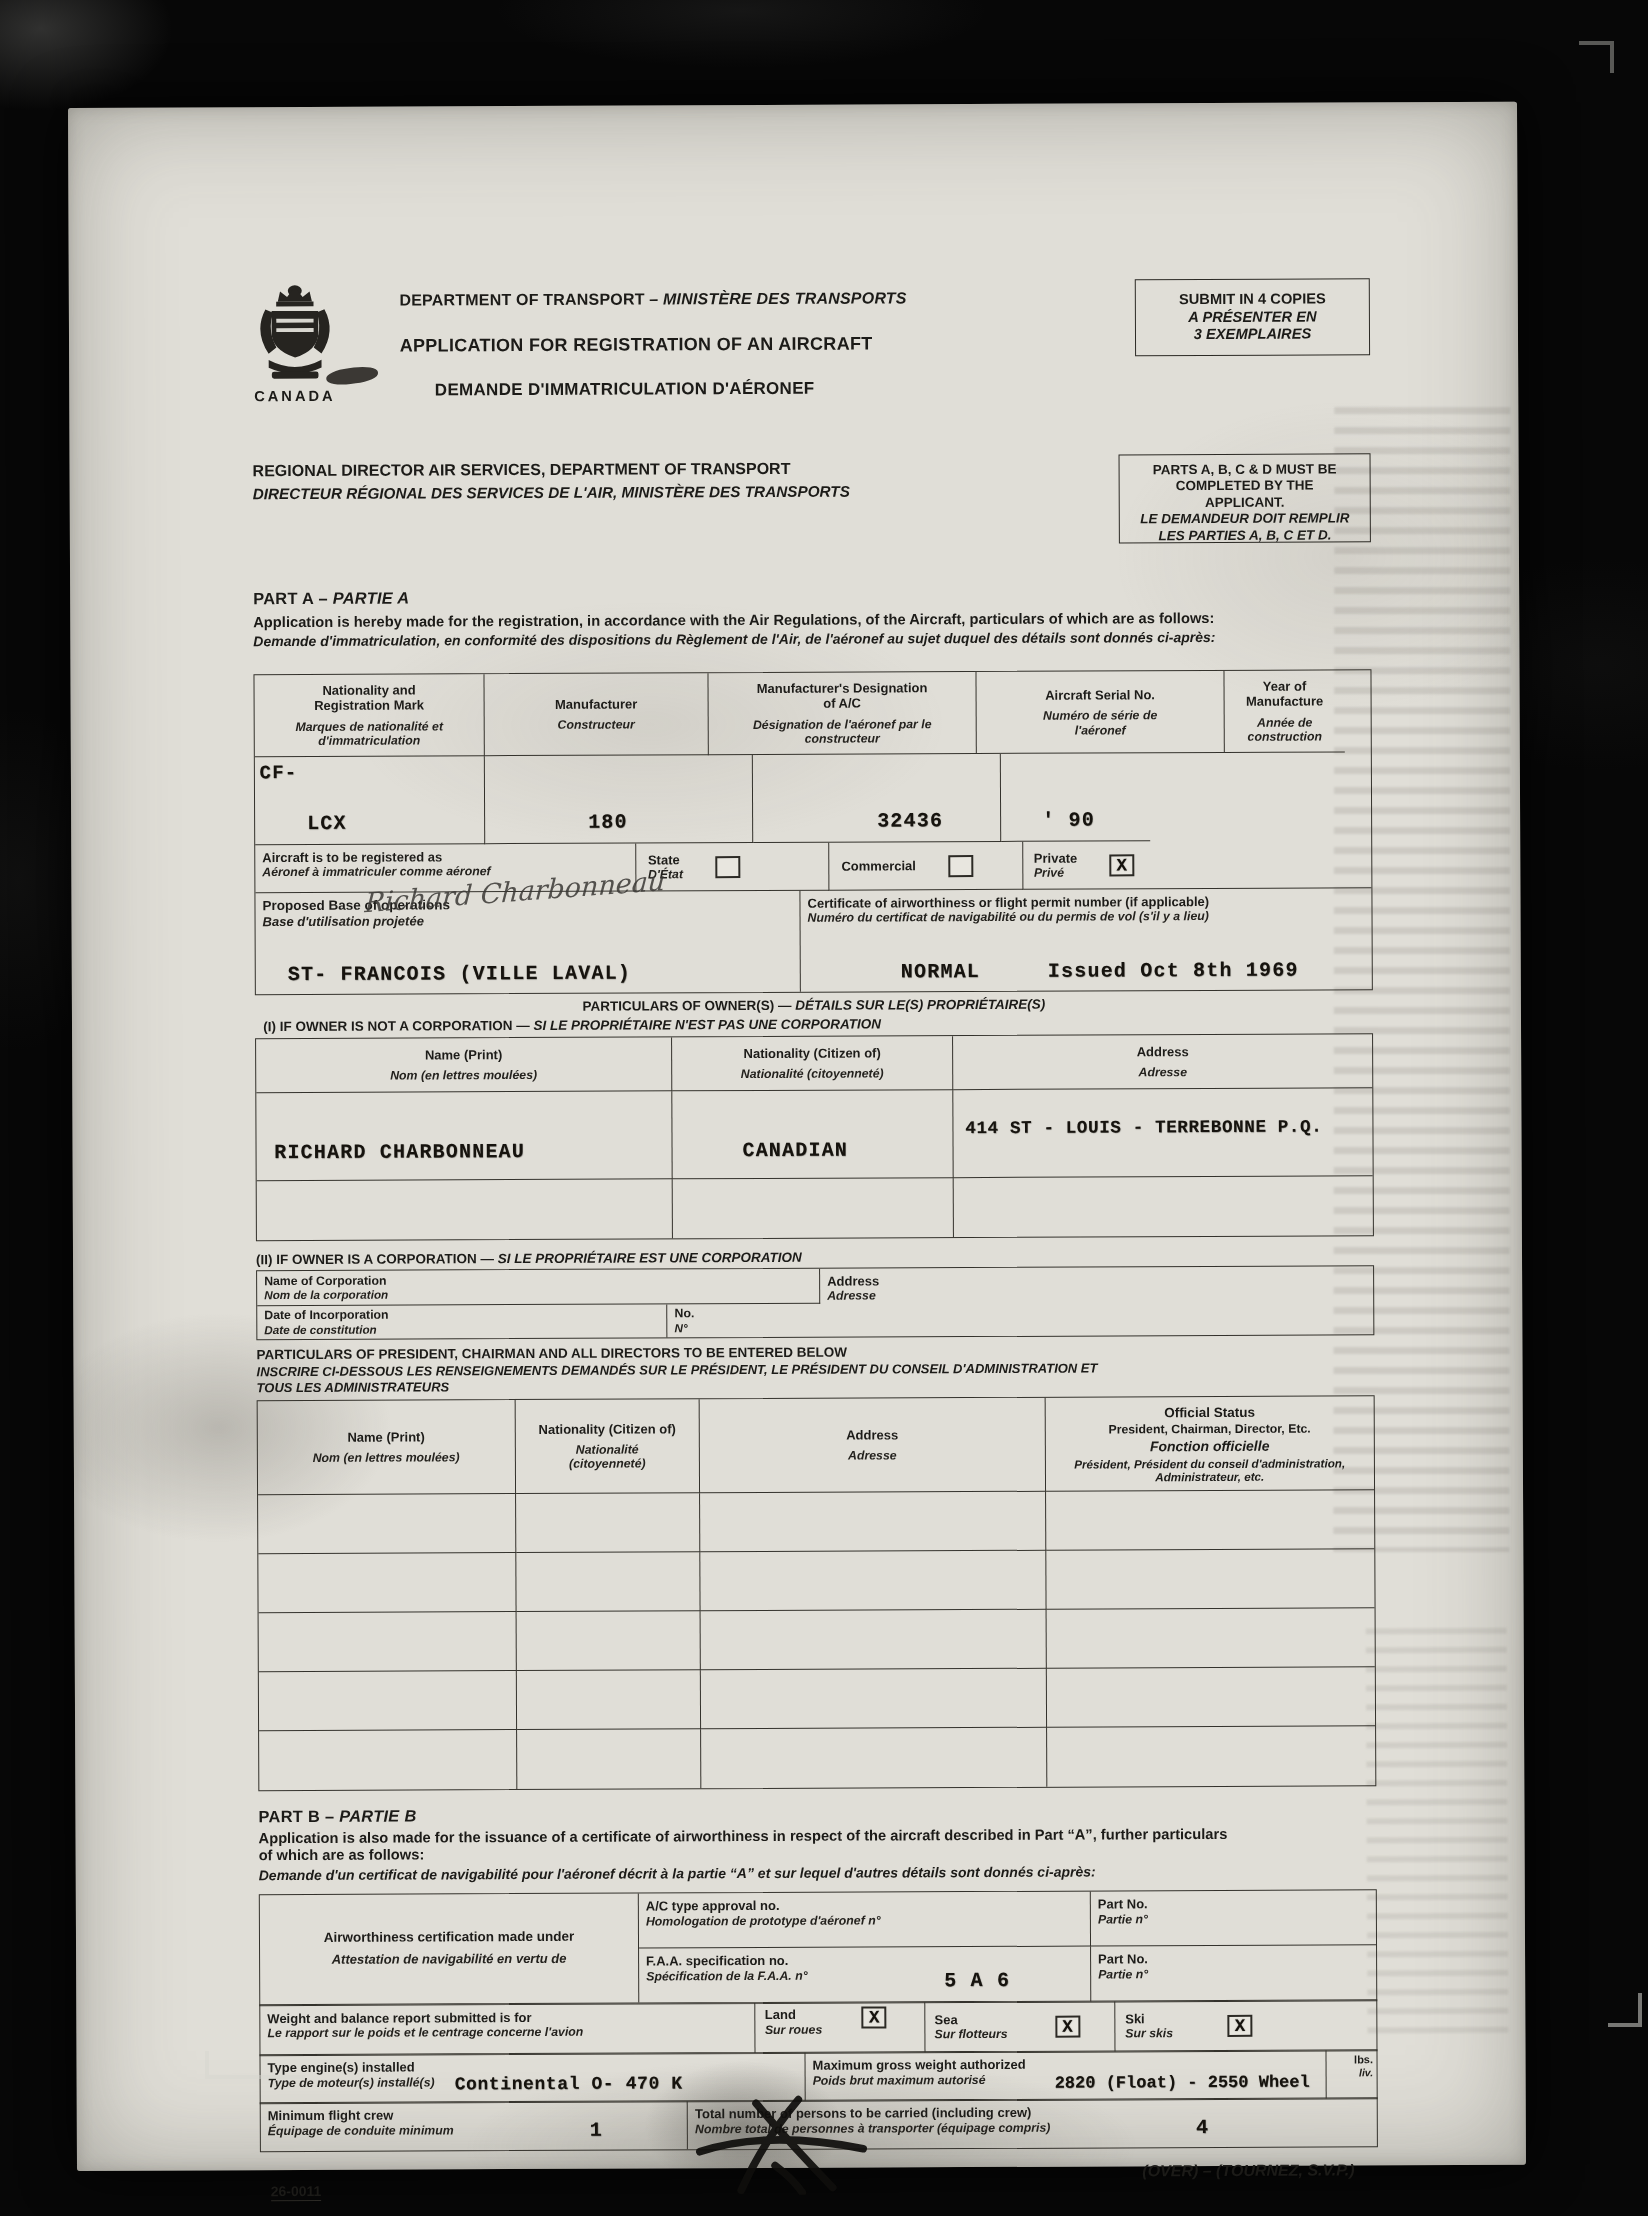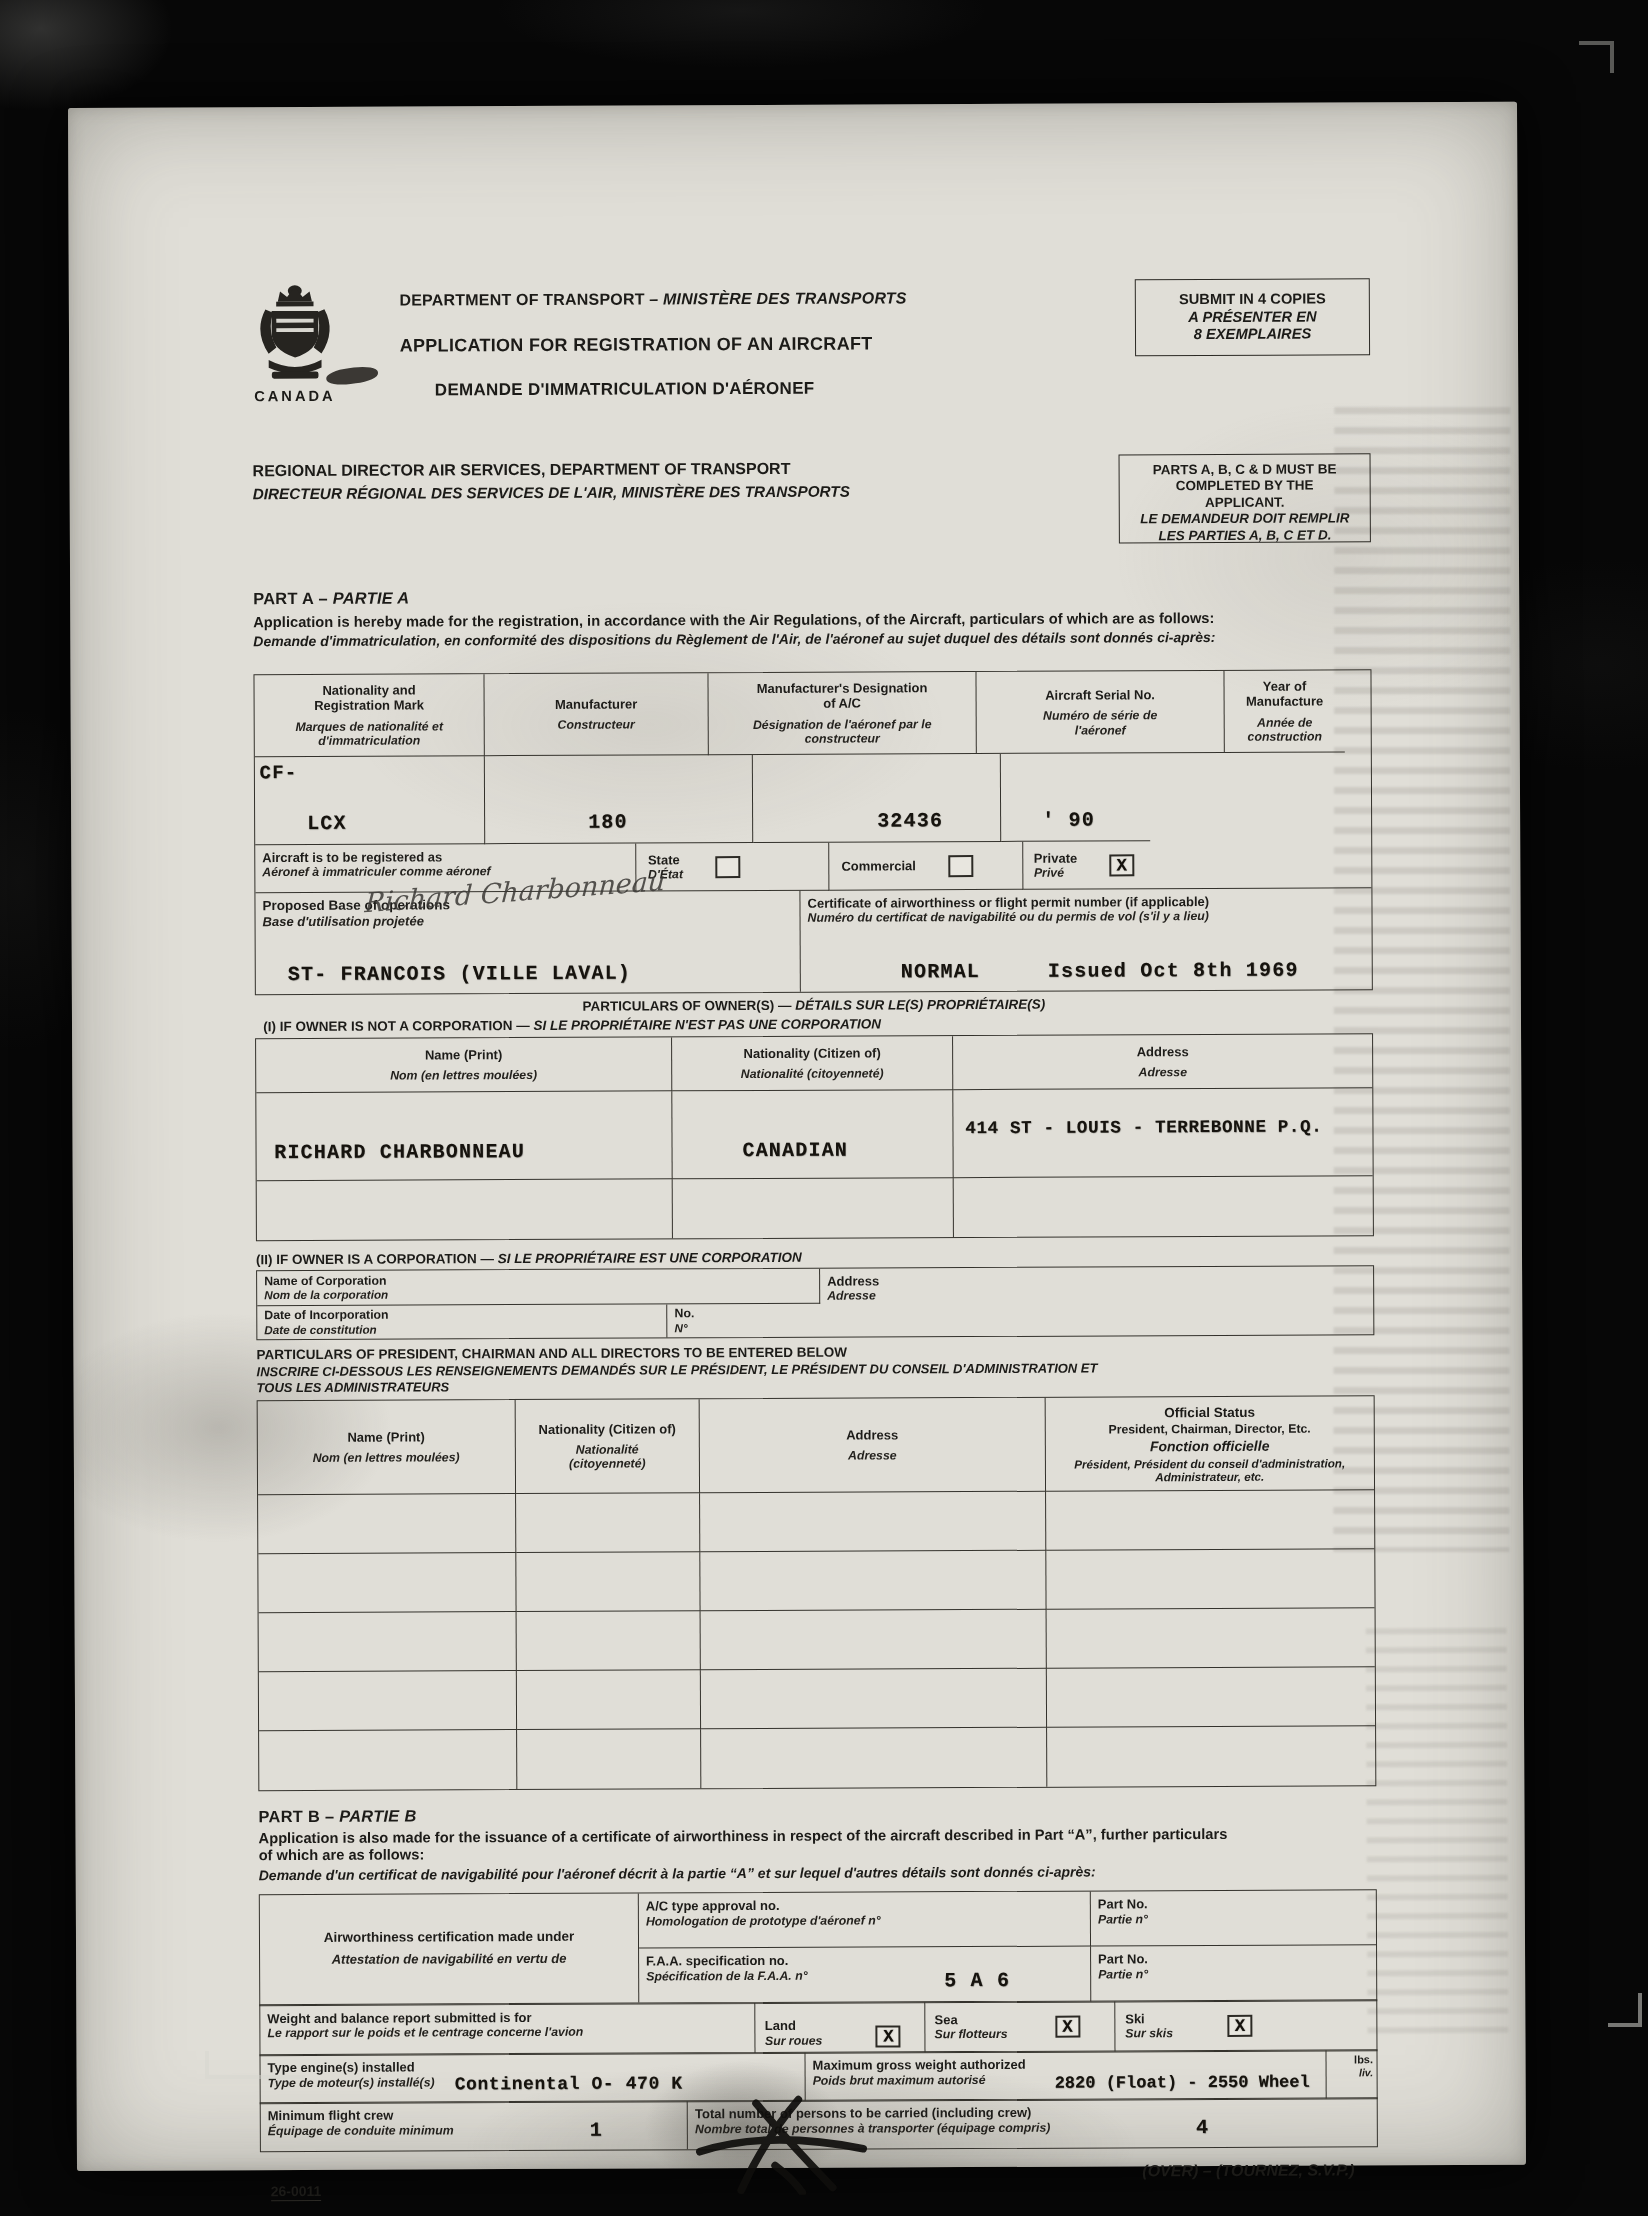--- a/index.html
+++ b/index.html
@@ -113,21 +113,21 @@
         <div style="font-weight:700; font-size:16px; letter-spacing:0.2px;">
           <span>DEPARTMENT OF TRANSPORT – </span><span style="font-style:italic;">MINISTÈRE DES TRANSPORTS</span>
         </div>
         <div style="font-weight:700; font-size:18px; letter-spacing:0.3px; margin-top:26px;">APPLICATION FOR REGISTRATION OF AN AIRCRAFT</div>
         <div style="font-weight:700; font-size:17px; letter-spacing:0.3px; margin-top:23.5px; margin-left:35px;">DEMANDE D'IMMATRICULATION D'AÉRONEF</div>
       </div>
 
       <div class="note-box" style="margin-left:auto; width:235px; height:77px; display:flex; flex-direction:column; justify-content:center; font-size:14.7px;">
         <div>SUBMIT IN 4 COPIES</div>
         <div class="it">A PRÉSENTER EN</div>
-        <div class="it">8 EXEMPLAIRES</div>
+        <div class="it">3 EXEMPLAIRES</div>
       </div>
     </div>
 
     <div style="display:flex; margin-top:28px; height:89px;">
       <div style="padding-top:3.5px;">
         <div style="font-weight:700; font-size:16px;">REGIONAL DIRECTOR AIR SERVICES, DEPARTMENT OF TRANSPORT</div>
         <div style="font-weight:700; font-style:italic; font-size:15.3px; margin-top:5.9px;">DIRECTEUR RÉGIONAL DES SERVICES DE L'AIR, MINISTÈRE DES TRANSPORTS</div>
       </div>
       <div class="note-box" style="margin-left:auto; width:252px;">
         <div>PARTS A, B, C &amp; D MUST BE</div>
@@ -392,21 +392,21 @@
         </div>
       </div>
     </div>
 
     <div class="grid" style="margin-top:-1.8px;">
       <div class="row" style="height:50px;">
         <div class="cell" style="width:496px; padding-top:5.9px;">
           <span class="en" style="display:block;">Weight and balance report submitted is for</span>
           <span class="fr" style="display:block;">Le rapport sur le poids et le centrage concerne l'avion</span>
         </div>
-        <div class="cell" style="width:170px; display:flex; align-items:flex-end; gap:35px; padding-left:9.4px;">
+        <div class="cell" style="width:170px; display:flex; align-items:flex-start; gap:21px; padding-left:9.4px;">
           <div style="width:76px;">
             <div class="en">Land</div>
             <div class="fr">Sur roues</div>
           </div>
           <div class="box">
             <span class="mark">X</span>
           </div>
         </div>
         <div class="cell" style="width:191px; display:flex; align-items:center; gap:26.4px; padding-left:9.4px;">
           <div style="width:94px;">

